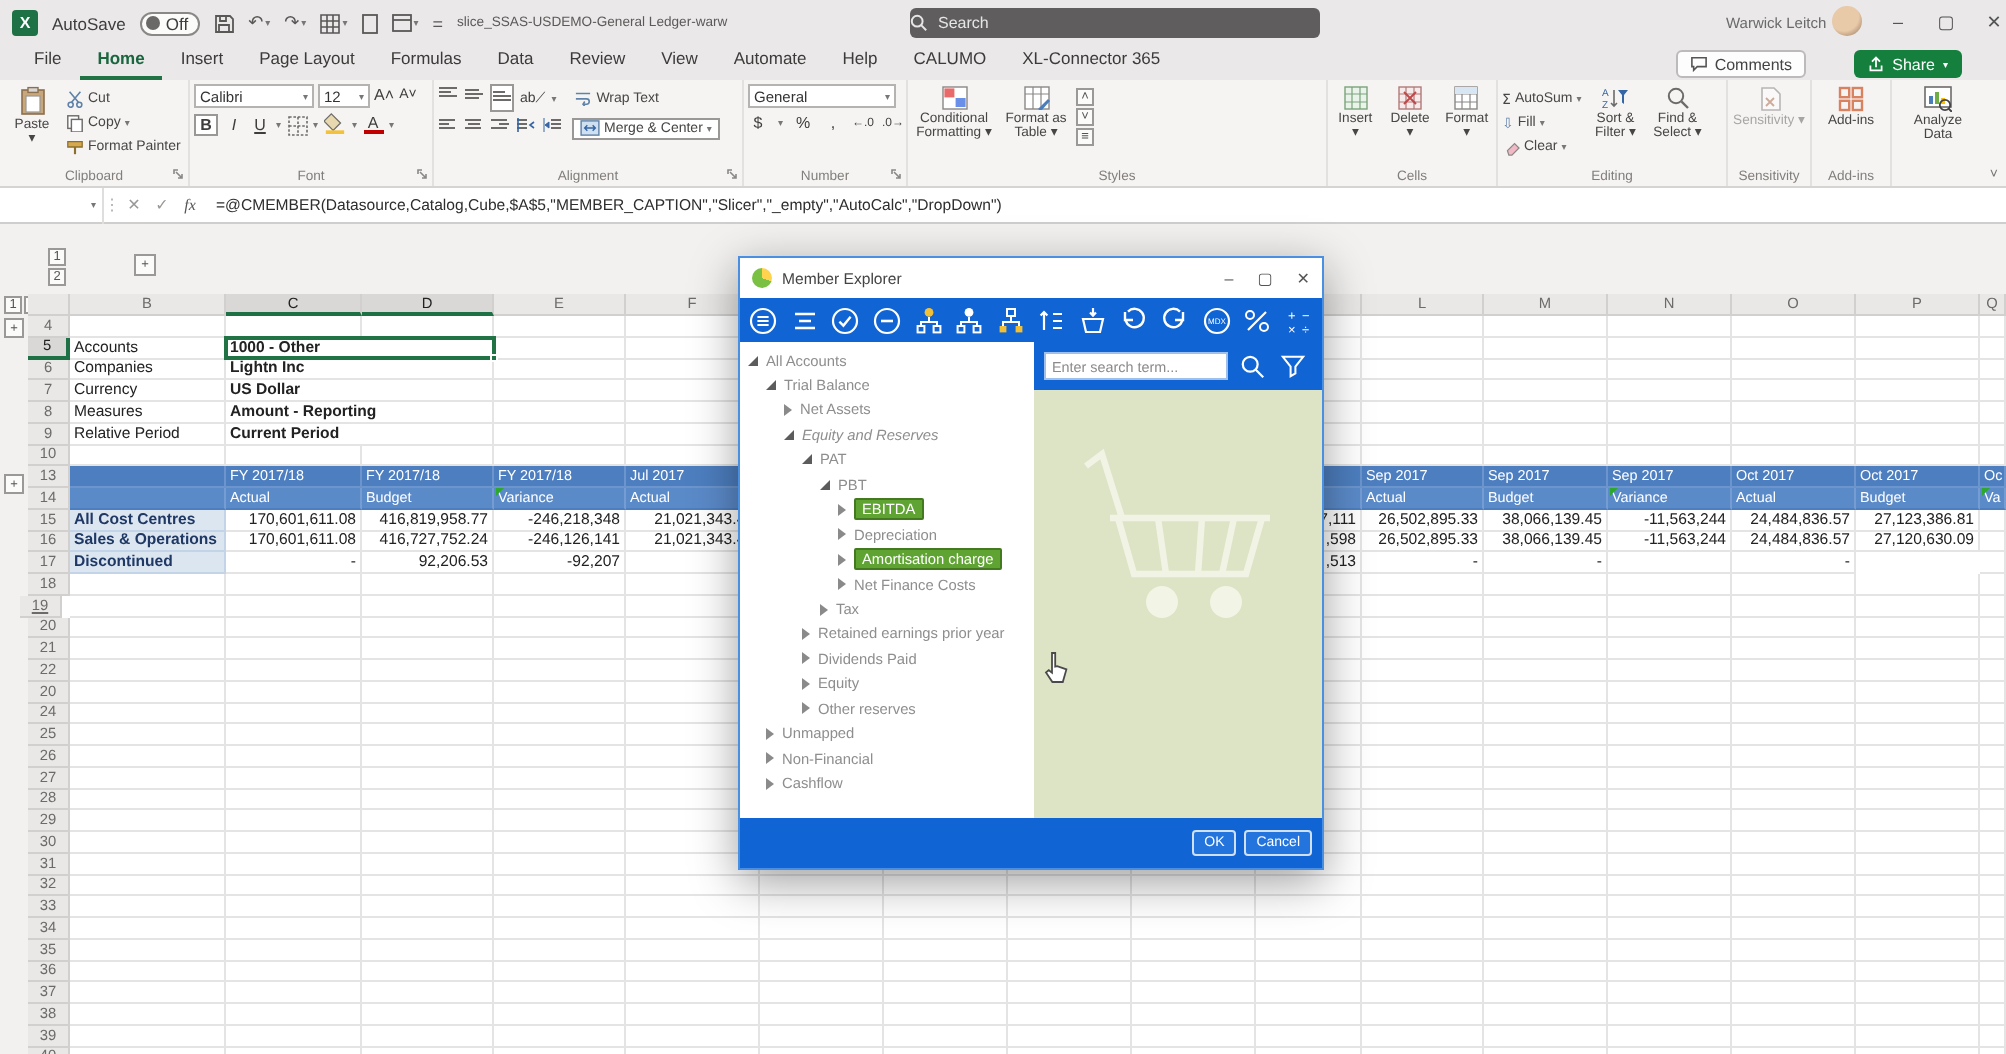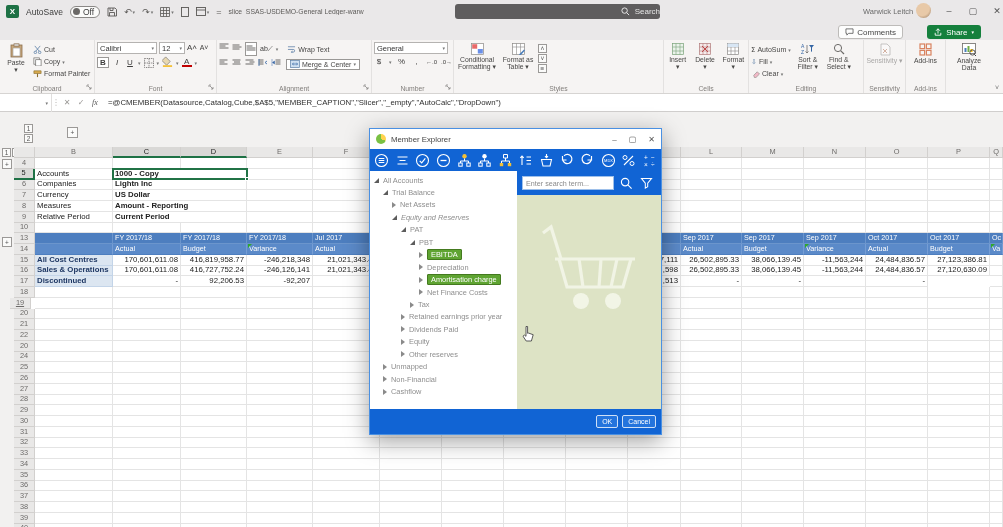--- a/index.html
+++ b/index.html
@@ -6,21 +6,21 @@
   html,body{background:#fff}
   #app{position:relative;width:1003px;height:527px;overflow:hidden;font-family:"Liberation Sans",sans-serif;background:#fff;cursor:default}
   
   .titlebar{position:absolute;left:0;top:0;width:1003px;height:23px;background:#eae8e9;display:flex;align-items:center;padding-left:6px;gap:7px;font-size:8.5px;color:#3d3d3d}
   .xl-logo{width:13px;height:13px;background:#1e7145;border-radius:2px;color:#fff;font-weight:bold;font-size:8px;display:flex;align-items:center;justify-content:center}
   .toggle{display:flex;align-items:center;gap:3px;border:1px solid #8a8886;border-radius:7px;height:12px;padding:0 5px 0 2px;background:#fbfbfa}
   .knob{width:7px;height:7px;border-radius:50%;background:#6b6967}
   .qicon{color:#5a5856;font-size:9px;display:flex;align-items:center;gap:1px}
   .dd{font-size:5px;color:#777}
   .fname{color:#5c5a58;font-size:6.8px;max-width:136px;overflow:hidden;white-space:nowrap}
-  .searchpill{position:absolute;left:455px;top:4px;width:205px;height:15px;background:#5f5d5e;border-radius:3px;color:#e6e6e6;font-size:8px;display:flex;align-items:center;justify-content:flex-end;gap:5px}
+  .searchpill{position:absolute;left:455px;top:4px;width:205px;height:15px;background:#5f5d5e;border-radius:3px;color:#e6e6e6;font-size:8px;display:flex;align-items:center;justify-content:flex-start;gap:5px}
   .uname{position:absolute;left:863px;top:7px;font-size:7.5px;color:#6a6a6a}
   .avatar{position:absolute;left:916px;top:3px;width:15px;height:15px;border-radius:50%;background:radial-gradient(circle at 40% 35%,#e8c9a8 55%,#8c6f55)}
   .winbtn{position:absolute;top:0;width:22px;height:22px;display:flex;align-items:center;justify-content:center;font-size:9px;color:#555}
   
   .tabsrow{position:absolute;left:0;top:23px;width:1003px;height:17px;background:#eae8e9;display:flex;align-items:flex-end;padding-left:8px;font-size:8.5px;color:#3c3b39}
   .rtab{padding:3px 9px 4px;white-space:nowrap}
   .rtab.active{color:#19663f;font-weight:bold;border-bottom:2px solid #217346}
   .commentsbtn{position:absolute;right:100px;top:2px;height:14px;border:1px solid #bdbbb9;border-radius:3px;background:#fdfdfd;display:flex;align-items:center;gap:3px;padding:0 6px;font-size:8px;color:#444}
   .sharebtn{position:absolute;right:22px;top:2px;height:14px;border-radius:3px;background:#15803d;display:flex;align-items:center;gap:4px;padding:0 7px;font-size:8px;color:#fff}
   
@@ -126,20 +126,34 @@
       <span>Search</span>
     </div>
     <span class="uname">Warwick Leitch</span>
     <span class="avatar"></span>
     <span class="winbtn" style="left:938px">–</span>
     <span class="winbtn" style="left:962px">▢</span>
     <span class="winbtn" style="left:986px">✕</span>
   </div>
 
   <div class="tabsrow">
+    <div id="tabs-container" style="display:flex">
+        <div class="rtab">File</div>
+        <div class="rtab active">Home</div>
+        <div class="rtab">Insert</div>
+        <div class="rtab">Page Layout</div>
+        <div class="rtab">Formulas</div>
+        <div class="rtab">Data</div>
+        <div class="rtab">Review</div>
+        <div class="rtab">View</div>
+        <div class="rtab">Automate</div>
+        <div class="rtab">Help</div>
+        <div class="rtab">CALUMO</div>
+        <div class="rtab">XL-Connector 365</div>
+      </div>
     <div class="commentsbtn">
       <svg width="9" height="8" viewBox="0 0 10 9">
           <path d="M1 1h8v5H4L2 8V6H1z" fill="none" stroke="#555" stroke-width="0.9"></path>
         </svg>
       <span>Comments</span>
     </div>
     <div class="sharebtn">
       <svg width="8" height="8" viewBox="0 0 10 10">
           <path d="M5 7V1 M2.5 3.5 5 1l2.5 2.5 M1.5 6v3h7V6" fill="none" stroke="#fff" stroke-width="1.1"></path>
         </svg>
@@ -521,21 +535,21 @@
       <div class="cell " style="left: 566px; top: 158px; width: 62px; height: 10.75px;"></div>
       <div class="cell " style="left: 628px; top: 158px; width: 53px; height: 10.75px;"></div>
       <div class="cell " style="left: 681px; top: 158px; width: 61px; height: 10.75px;"></div>
       <div class="cell " style="left: 742px; top: 158px; width: 62px; height: 10.75px;"></div>
       <div class="cell " style="left: 804px; top: 158px; width: 62px; height: 10.75px;"></div>
       <div class="cell " style="left: 866px; top: 158px; width: 62px; height: 10.75px;"></div>
       <div class="cell " style="left: 928px; top: 158px; width: 62px; height: 10.75px;"></div>
       <div class="cell " style="left: 990px; top: 158px; width: 13px; height: 10.75px;"></div>
       <div class="cell chdr rhdr hl" style="left: 14px; top: 168.75px; width: 21px; height: 10.75px;">5</div>
       <div class="cell " style="left: 35px; top: 168.75px; width: 78px; height: 10.75px;">Accounts</div>
-      <div class="cell  bold" style="left: 113px; top: 168.75px; width: 134px; height: 10.75px;">1000 - Copy</div>
+      <div class="cell  bold" style="left: 113px; top: 168.75px; width: 134px; height: 10.75px;">1000 - Other</div>
       <div class="cell " style="left: 247px; top: 168.75px; width: 66px; height: 10.75px;"></div>
       <div class="cell " style="left: 313px; top: 168.75px; width: 67px; height: 10.75px;"></div>
       <div class="cell " style="left: 380px; top: 168.75px; width: 62px; height: 10.75px;"></div>
       <div class="cell " style="left: 442px; top: 168.75px; width: 62px; height: 10.75px;"></div>
       <div class="cell " style="left: 504px; top: 168.75px; width: 62px; height: 10.75px;"></div>
       <div class="cell " style="left: 566px; top: 168.75px; width: 62px; height: 10.75px;"></div>
       <div class="cell " style="left: 628px; top: 168.75px; width: 53px; height: 10.75px;"></div>
       <div class="cell " style="left: 681px; top: 168.75px; width: 61px; height: 10.75px;"></div>
       <div class="cell " style="left: 742px; top: 168.75px; width: 62px; height: 10.75px;"></div>
       <div class="cell " style="left: 804px; top: 168.75px; width: 62px; height: 10.75px;"></div>

